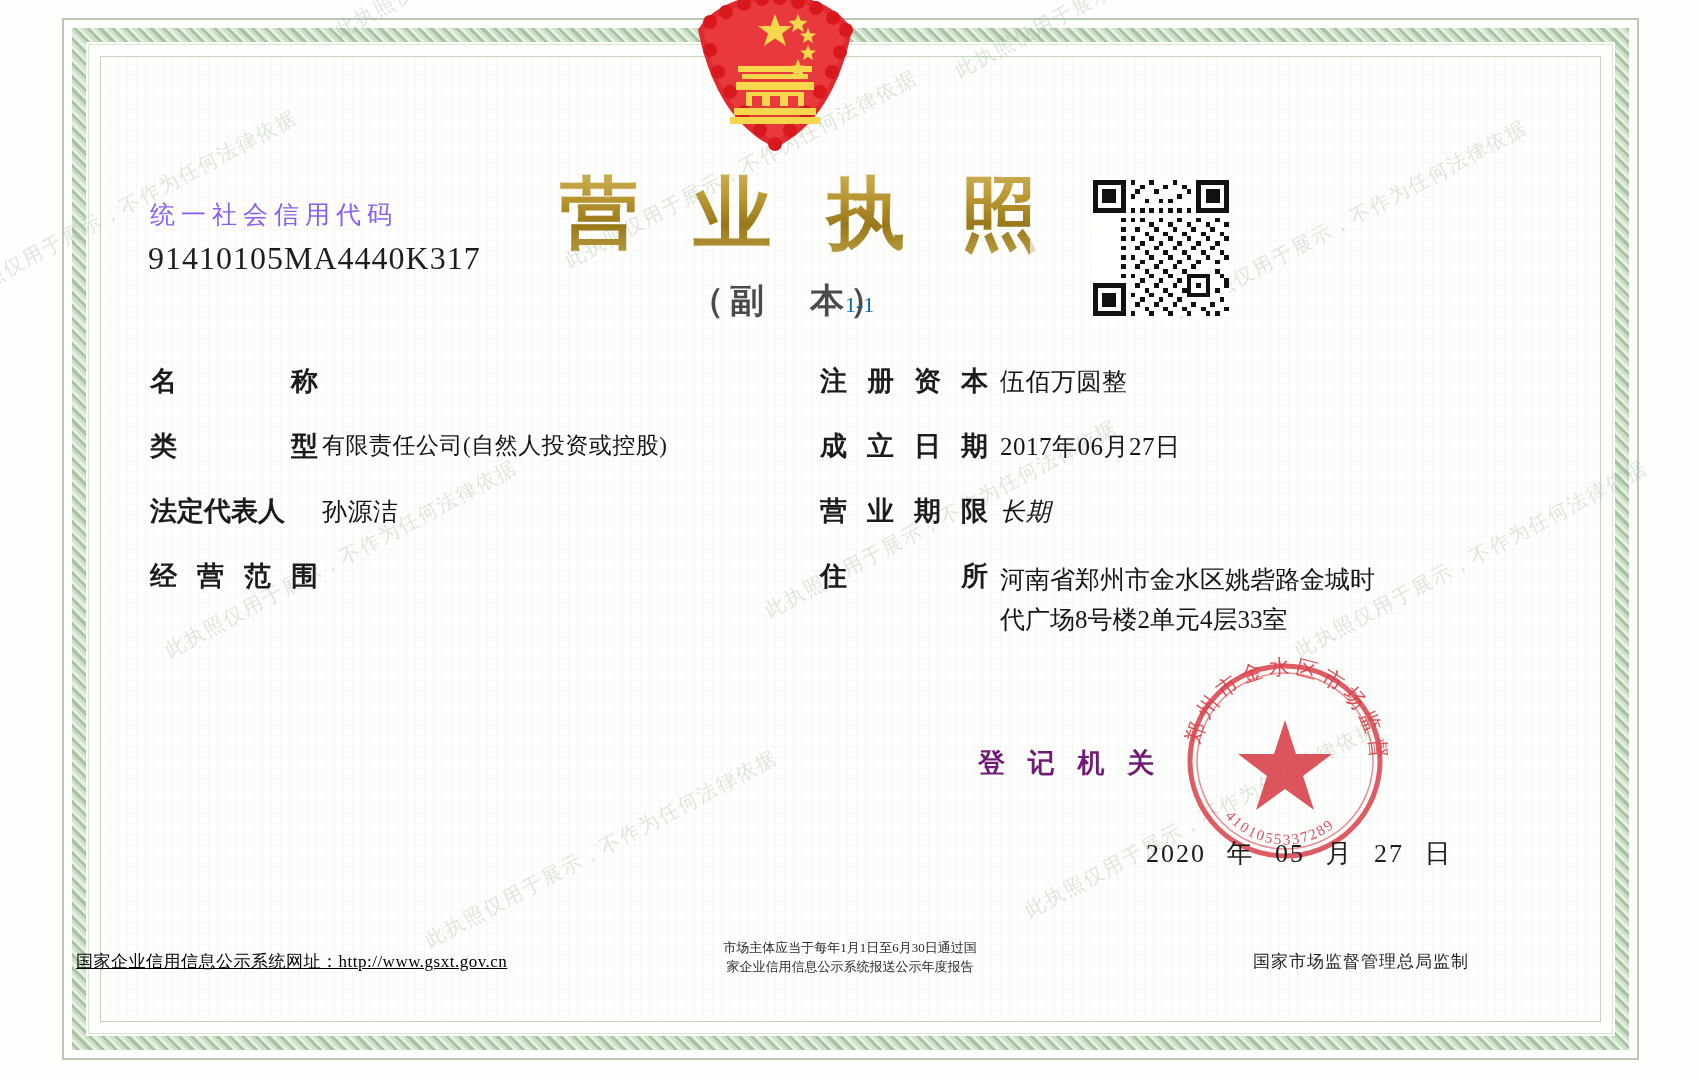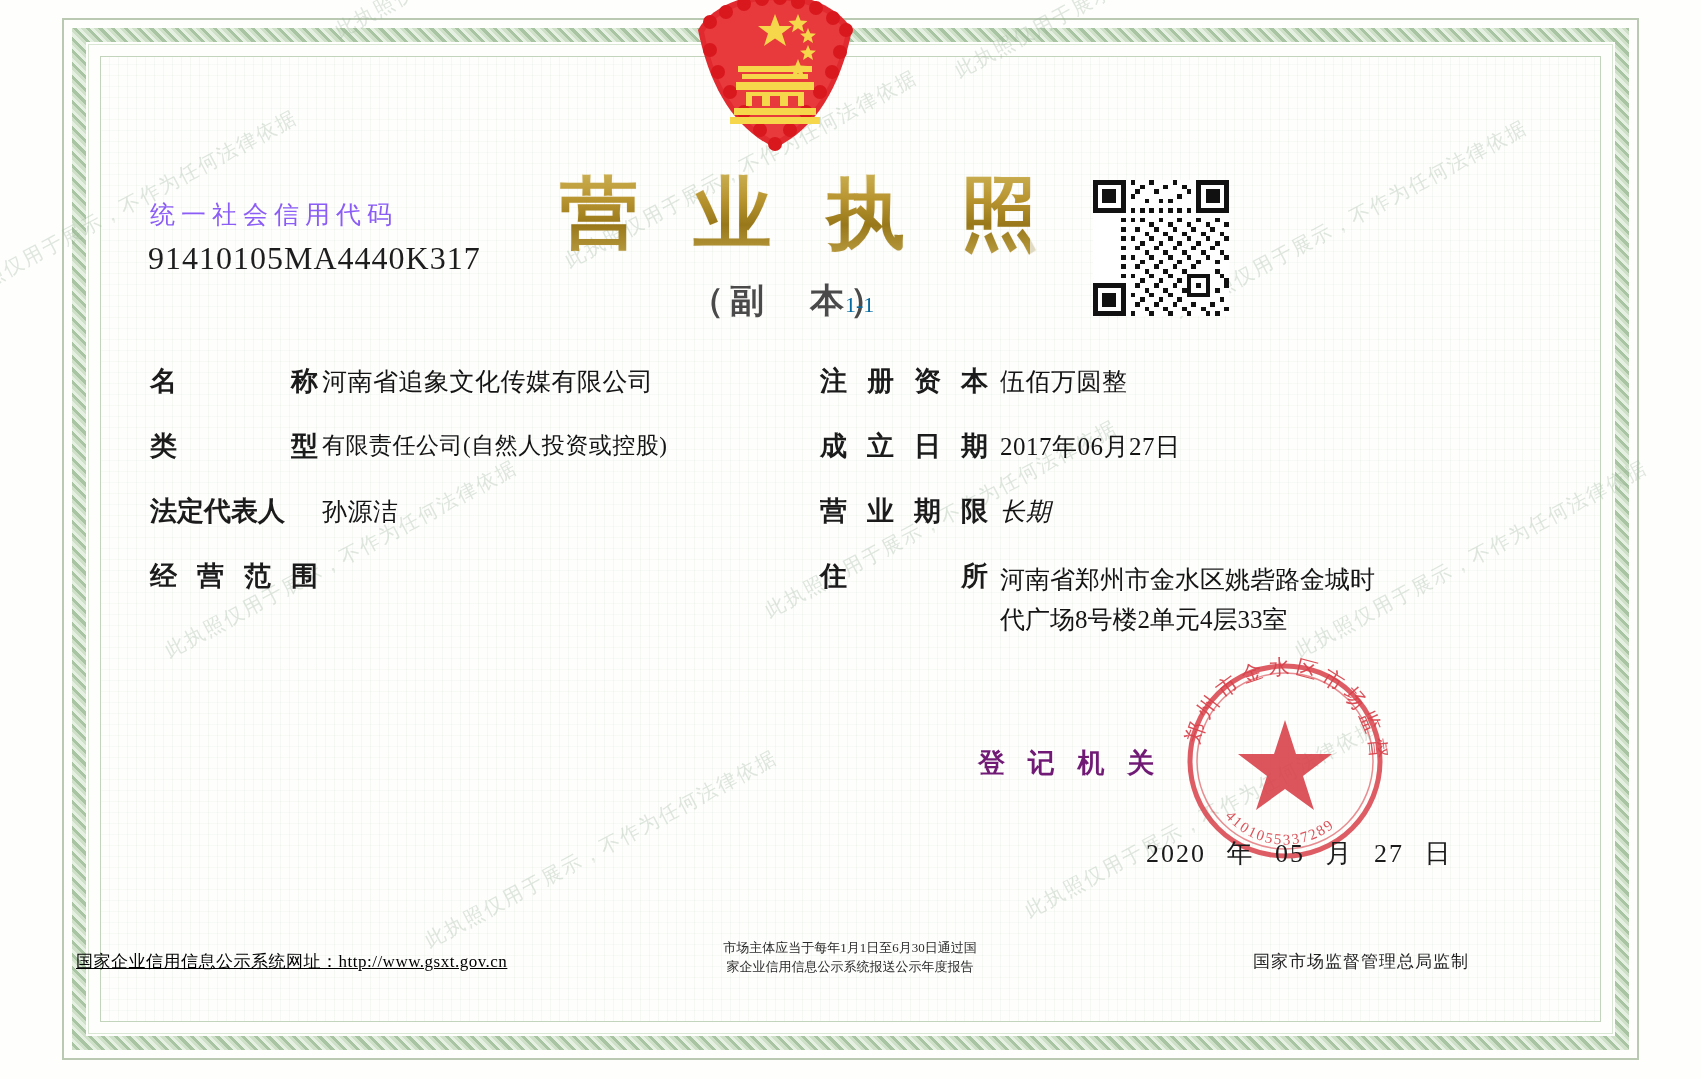--- a/index.html
+++ b/index.html
@@ -496,21 +496,20 @@
         <rect x="24" y="28" width="1" height="1"></rect>
           <rect x="26" y="28" width="1" height="1"></rect>
       </g>
     </svg>
   </div>
 
   <div class="f-label label-left" style="top:363px;">
     <span>名</span>
     <span>称</span>
   </div>
-  <div class="f-value" style="left:322px; top:365px;">河南省追象文化传媒有限公司</div>
 
   <div class="f-label label-left" style="top:428px;">
     <span>类</span>
     <span>型</span>
   </div>
   <div class="f-value" style="left:322px; top:430px; font-size:23px;">有限责任公司(自然人投资或控股)</div>
 
   <div class="f-label" style="left:150px; top:493px;">法定代表人</div>
   <div class="f-value" style="left:322px; top:495px;">孙源洁</div>
 

